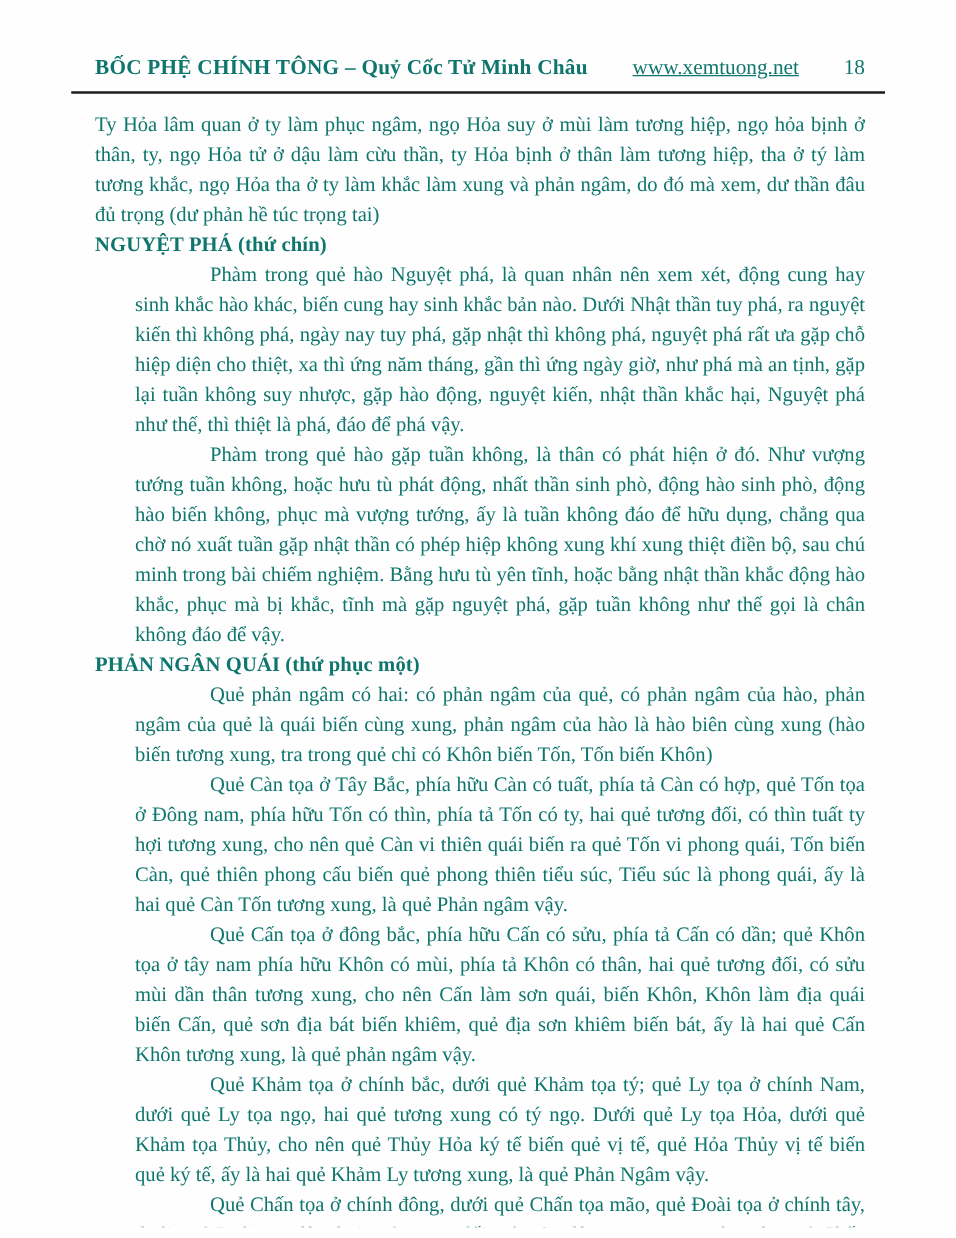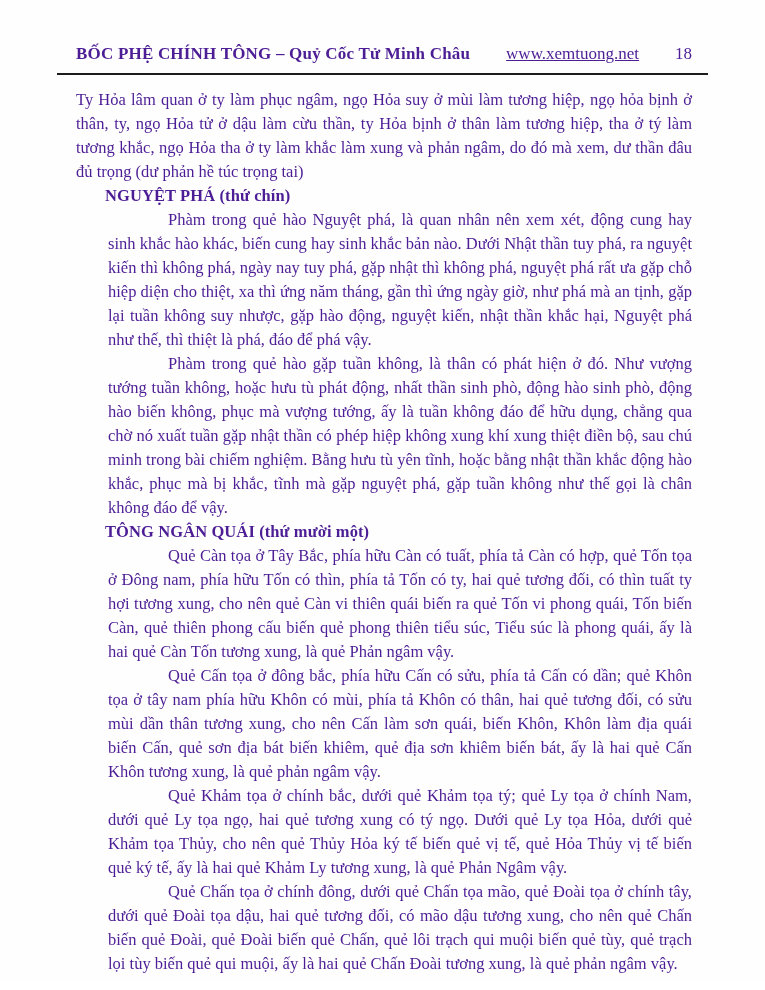--- a/index.html
+++ b/index.html
@@ -6,21 +6,21 @@
     margin: 0;
     padding: 0;
     background: #ffffff;
   }
   .page {
     position: relative;
     width: 765px;
     height: 982px;
     background: #fefefe;
     font-family: "Liberation Serif", "DejaVu Serif", serif;
-    color: #4c1d95;
+    color: #0f766e;
     overflow: hidden;
   }
   .header-row {
     position: absolute;
     top: 44px;
     left: 76px;
     width: 616px;
     display: flex;
     justify-content: space-between;
     align-items: baseline;
@@ -53,21 +53,20 @@
     left: 76px;
     width: 616px;
     font-size: 16.5px;
     line-height: 24px;
     text-align: justify;
   }
   .doc-body .heading {
     font-weight: bold;
     text-align: left;
     letter-spacing: 0.1px;
-    margin-left: 29px;
   }
   .doc-body .para {
     margin: 0;
   }
   .doc-body .para.indent {
     text-indent: 60px;
     margin-left: 32px;
   }
 </style>
 </head>
@@ -80,19 +79,20 @@
     <span class="page-num">18</span>
   </div>
 
   <div class="header-rule"></div>
 
   <main class="doc-body">
       <div class="para">Ty Hỏa lâm quan ở ty làm phục ngâm, ngọ Hỏa suy ở mùi làm tương hiệp, ngọ hỏa bịnh ở thân, ty, ngọ Hỏa tử ở dậu làm cừu thần, ty Hỏa bịnh ở thân làm tương hiệp, tha ở tý làm tương khắc, ngọ Hỏa tha ở ty làm khắc làm xung và phản ngâm, do đó mà xem, dư thần đâu đủ trọng (dư phản hề túc trọng tai)</div>
       <div class="heading">NGUYỆT PHÁ (thứ chín)</div>
       <div class="para indent">Phàm trong quẻ hào Nguyệt phá, là quan nhân nên xem xét, động cung hay sinh khắc hào khác, biến cung hay sinh khắc bản nào. Dưới Nhật thần tuy phá, ra nguyệt kiến thì không phá, ngày nay tuy phá, gặp nhật thì không phá, nguyệt phá rất ưa gặp chỗ hiệp diện cho thiệt, xa thì ứng năm tháng, gần thì ứng ngày giờ, như phá mà an tịnh, gặp lại tuần không suy nhược, gặp hào động, nguyệt kiến, nhật thần khắc hại, Nguyệt phá như thế, thì thiệt là phá, đáo để phá vậy.</div>
       <div class="para indent">Phàm trong quẻ hào gặp tuần không, là thân có phát hiện ở đó. Như vượng tướng tuần không, hoặc hưu tù phát động, nhất thần sinh phò, động hào sinh phò, động hào biến không, phục mà vượng tướng, ấy là tuần không đáo để hữu dụng, chẳng qua chờ nó xuất tuần gặp nhật thần có phép hiệp không xung khí xung thiệt điền bộ, sau chú minh trong bài chiếm nghiệm. Bằng hưu tù yên tĩnh, hoặc bằng nhật thần khắc động hào khắc, phục mà bị khắc, tĩnh mà gặp nguyệt phá, gặp tuần không như thế gọi là chân không đáo để vậy.</div>
-      <div class="heading">TÔNG NGÂN QUÁI (thứ mười một)</div>
+      <div class="heading">PHẢN NGÂN QUÁI (thứ phục một)</div>
+      <div class="para indent">Quẻ phản ngâm có hai: có phản ngâm của quẻ, có phản ngâm của hào, phản ngâm của quẻ là quái biến cùng xung, phản ngâm của hào là hào biên cùng xung (hào biến tương xung, tra trong quẻ chỉ có Khôn biến Tốn, Tốn biến Khôn)</div>
       <div class="para indent">Quẻ Càn tọa ở Tây Bắc, phía hữu Càn có tuất, phía tả Càn có hợp, quẻ Tốn tọa ở Đông nam, phía hữu Tốn có thìn, phía tả Tốn có ty, hai quẻ tương đối, có thìn tuất ty hợi tương xung, cho nên quẻ Càn vi thiên quái biến ra quẻ Tốn vi phong quái, Tốn biến Càn, quẻ thiên phong cấu biến quẻ phong thiên tiểu súc, Tiểu súc là phong quái, ấy là hai quẻ Càn Tốn tương xung, là quẻ Phản ngâm vậy.</div>
       <div class="para indent">Quẻ Cấn tọa ở đông bắc, phía hữu Cấn có sửu, phía tả Cấn có dần; quẻ Khôn tọa ở tây nam phía hữu Khôn có mùi, phía tả Khôn có thân, hai quẻ tương đối, có sửu mùi dần thân tương xung, cho nên Cấn làm sơn quái, biến Khôn, Khôn làm địa quái biến Cấn, quẻ sơn địa bát biến khiêm, quẻ địa sơn khiêm biến bát, ấy là hai quẻ Cấn Khôn tương xung, là quẻ phản ngâm vậy.</div>
       <div class="para indent">Quẻ Khảm tọa ở chính bắc, dưới quẻ Khảm tọa tý; quẻ Ly tọa ở chính Nam, dưới quẻ Ly tọa ngọ, hai quẻ tương xung có tý ngọ. Dưới quẻ Ly tọa Hỏa, dưới quẻ Khảm tọa Thủy, cho nên quẻ Thủy Hỏa ký tế biến quẻ vị tế, quẻ Hỏa Thủy vị tế biến quẻ ký tế, ấy là hai quẻ Khảm Ly tương xung, là quẻ Phản Ngâm vậy.</div>
       <div class="para indent">Quẻ Chấn tọa ở chính đông, dưới quẻ Chấn tọa mão, quẻ Đoài tọa ở chính tây, dưới quẻ Đoài tọa dậu, hai quẻ tương đối, có mão dậu tương xung, cho nên quẻ Chấn biến quẻ Đoài, quẻ Đoài biến quẻ Chấn, quẻ lôi trạch qui muội biến quẻ tùy, quẻ trạch lọi tùy biến quẻ qui muội, ấy là hai quẻ Chấn Đoài tương xung, là quẻ phản ngâm vậy.</div>
     </main>
 </div>
 
 </body></html>

